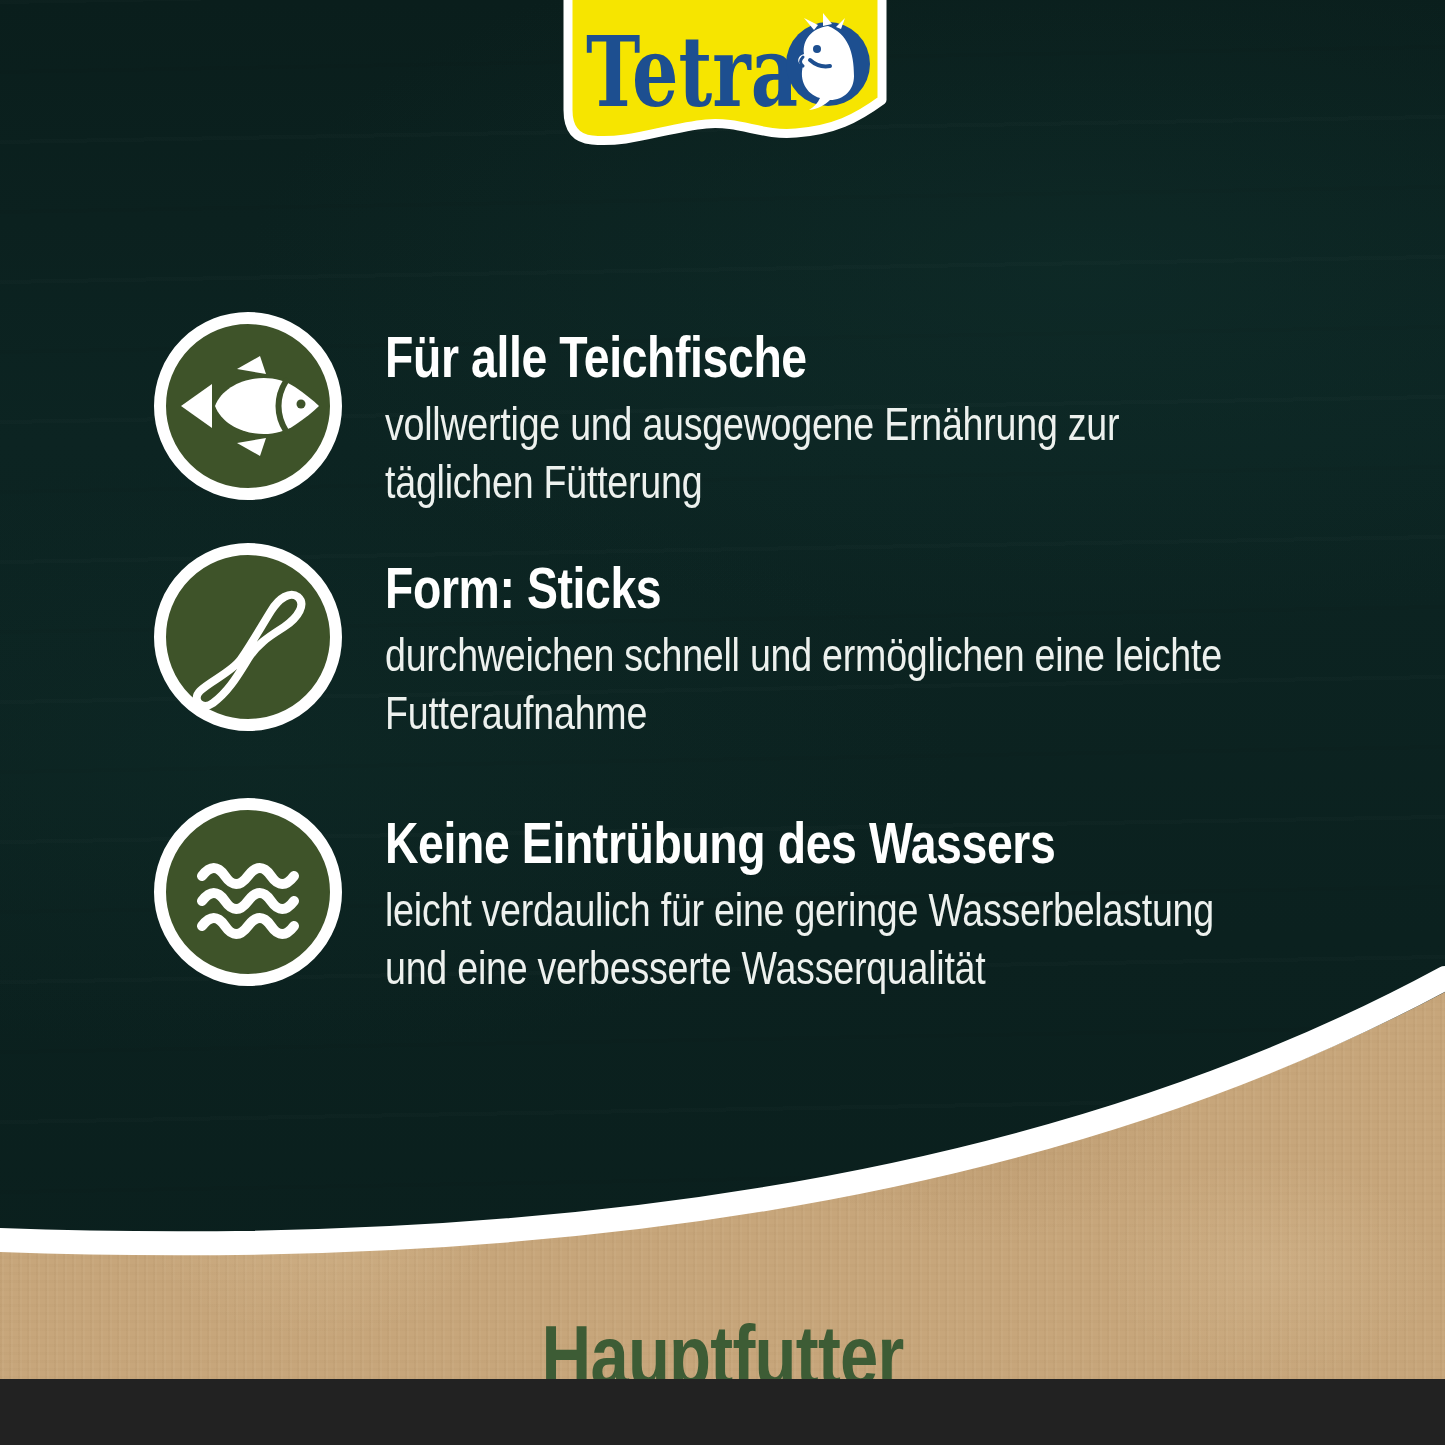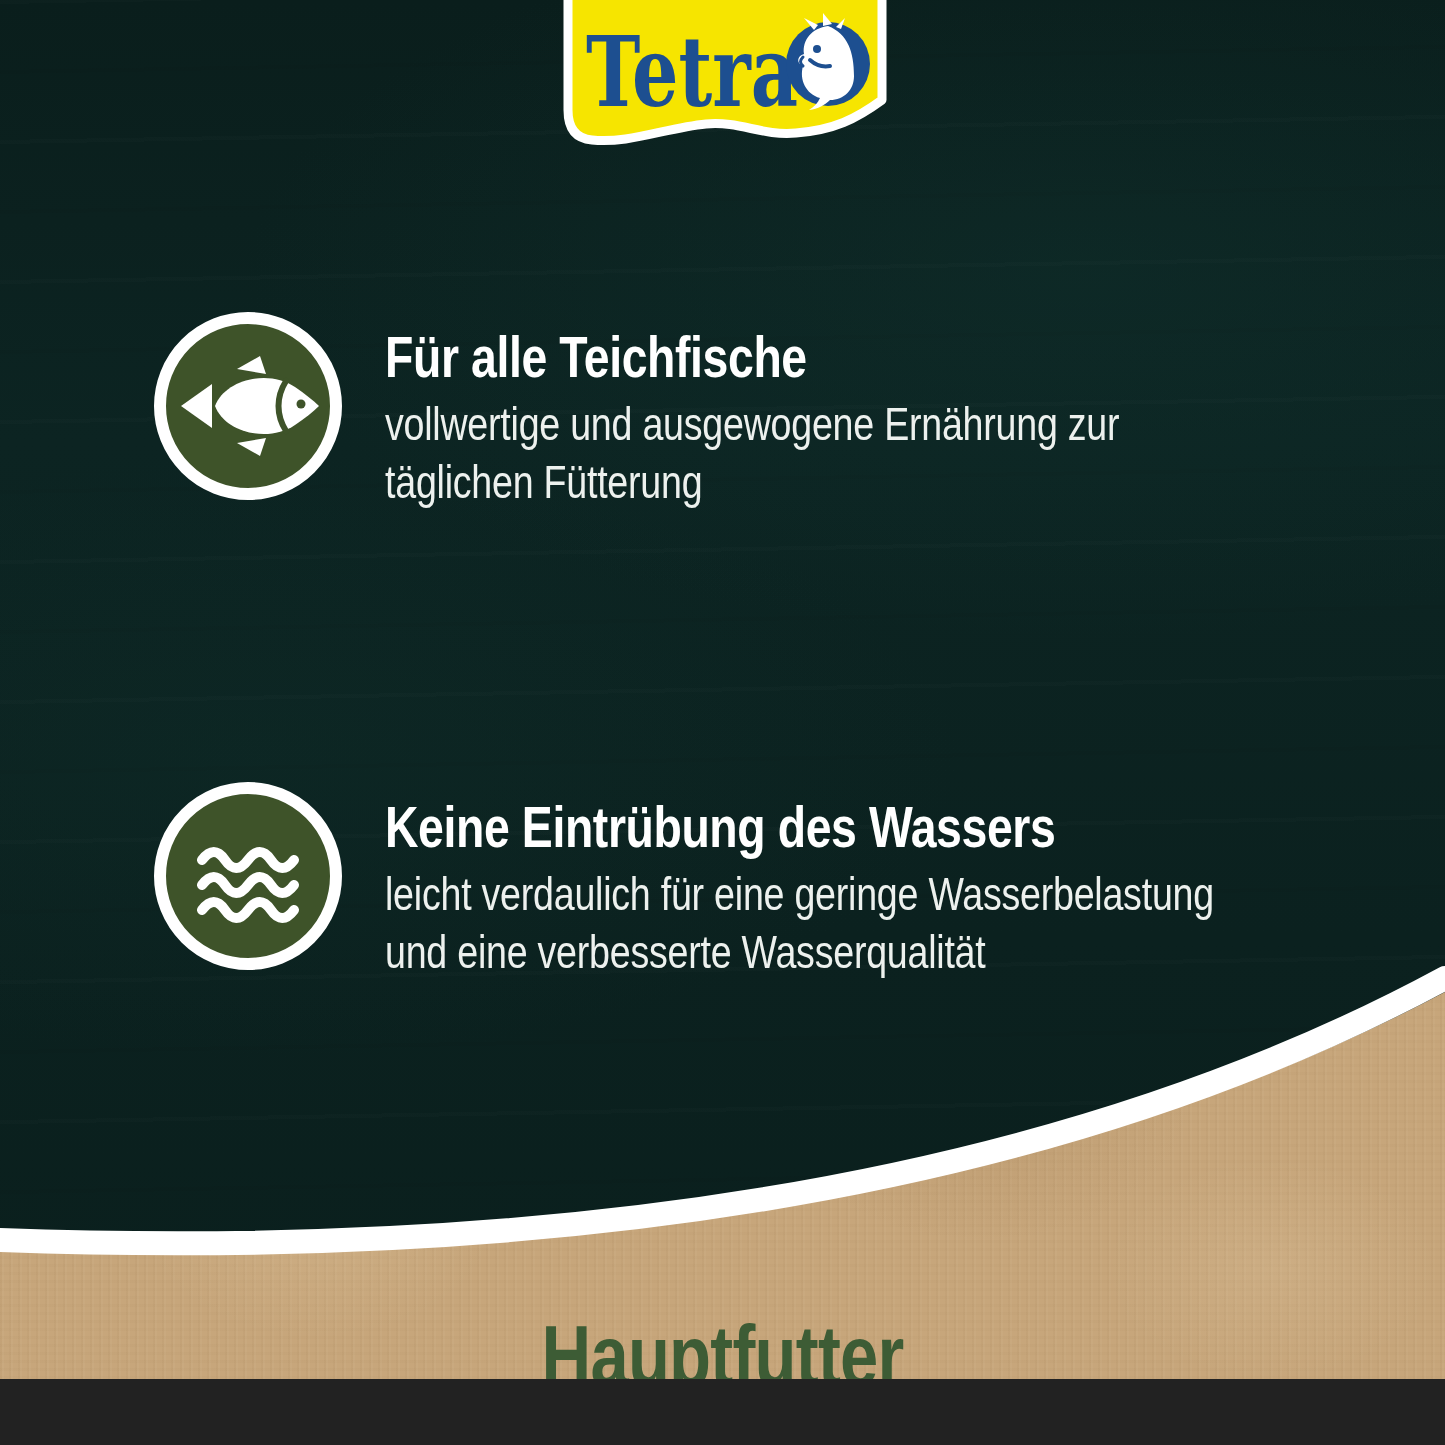--- a/index.html
+++ b/index.html
@@ -19,21 +19,21 @@
     content:"";position:absolute;inset:0;
     background:repeating-linear-gradient(179deg,
       rgba(255,255,255,0.018) 0 4px, transparent 4px 70px,
       rgba(0,0,0,0.05) 70px 74px, transparent 74px 140px);
     opacity:.6;
   }
   
   .logo-svg{position:absolute;left:556px;top:0;width:340px;height:170px;}
   
   .feature-row{position:absolute;left:153px;width:1260px;height:200px;}
-  .row-1{top:311px}.row-2{top:542px}.row-3{top:781px}
+  .row-1{top:311px}.row-2{top:542px}.row-3{top:797px}
   .icon-badge{position:absolute;left:0;top:0;width:190px;height:190px;}
   .texts{
     margin-left:232px;padding-top:14px;width:1260px;
     transform:scaleX(0.80);transform-origin:left top;
   }
   .feature-title{
     font-weight:700;font-size:58px;line-height:64px;color:#ffffff;
     letter-spacing:-0.5px;white-space:nowrap;
   }
   .feature-desc{margin-top:6px;}
@@ -100,20 +100,33 @@
     </svg>
     <div class="texts">
       <div class="feature-title">Für alle Teichfische</div>
       <div class="feature-desc">
         <div class="desc-line">vollwertige und ausgewogene Ernährung zur</div>
         <div class="desc-line">täglichen Fütterung</div>
       </div>
     </div>
   </div>
 
+  <div class="feature-row row-2">
+    <svg class="icon-badge" viewBox="0 0 190 190">
+      <circle cx="95" cy="95" r="88" fill="#3e5329" stroke="#ffffff" stroke-width="12"></circle>
+      <path fill="none" stroke="#ffffff" stroke-width="8" stroke-linejoin="round" d="M 47,149 C 38,158 49,169 60,161 C 76,149 85,133 95,117 C 105,101 117,94 131,85 C 146,75 153,62 145,55 C 137,49 126,56 118,69 C 108,85 99,101 88,117 C 79,130 57,139 47,149 Z"></path>
+    </svg>
+    <div class="texts">
+      <div class="feature-title">Form: Sticks</div>
+      <div class="feature-desc">
+        <div class="desc-line">durchweichen schnell und ermöglichen eine leichte</div>
+        <div class="desc-line">Futteraufnahme</div>
+      </div>
+    </div>
+  </div>
 
   <div class="feature-row row-3">
     <svg class="icon-badge" viewBox="0 0 190 190">
       <circle cx="95" cy="95" r="88" fill="#3e5329" stroke="#ffffff" stroke-width="12"></circle>
       <g fill="none" stroke="#ffffff" stroke-width="10" stroke-linecap="round">
         <path d="M 49,79 q 12,-16 23,0 t 23,0 t 23,0 t 23,0"></path>
         <path d="M 49,104 q 12,-16 23,0 t 23,0 t 23,0 t 23,0"></path>
         <path d="M 49,129 q 12,-16 23,0 t 23,0 t 23,0 t 23,0"></path>
       </g>
     </svg>

